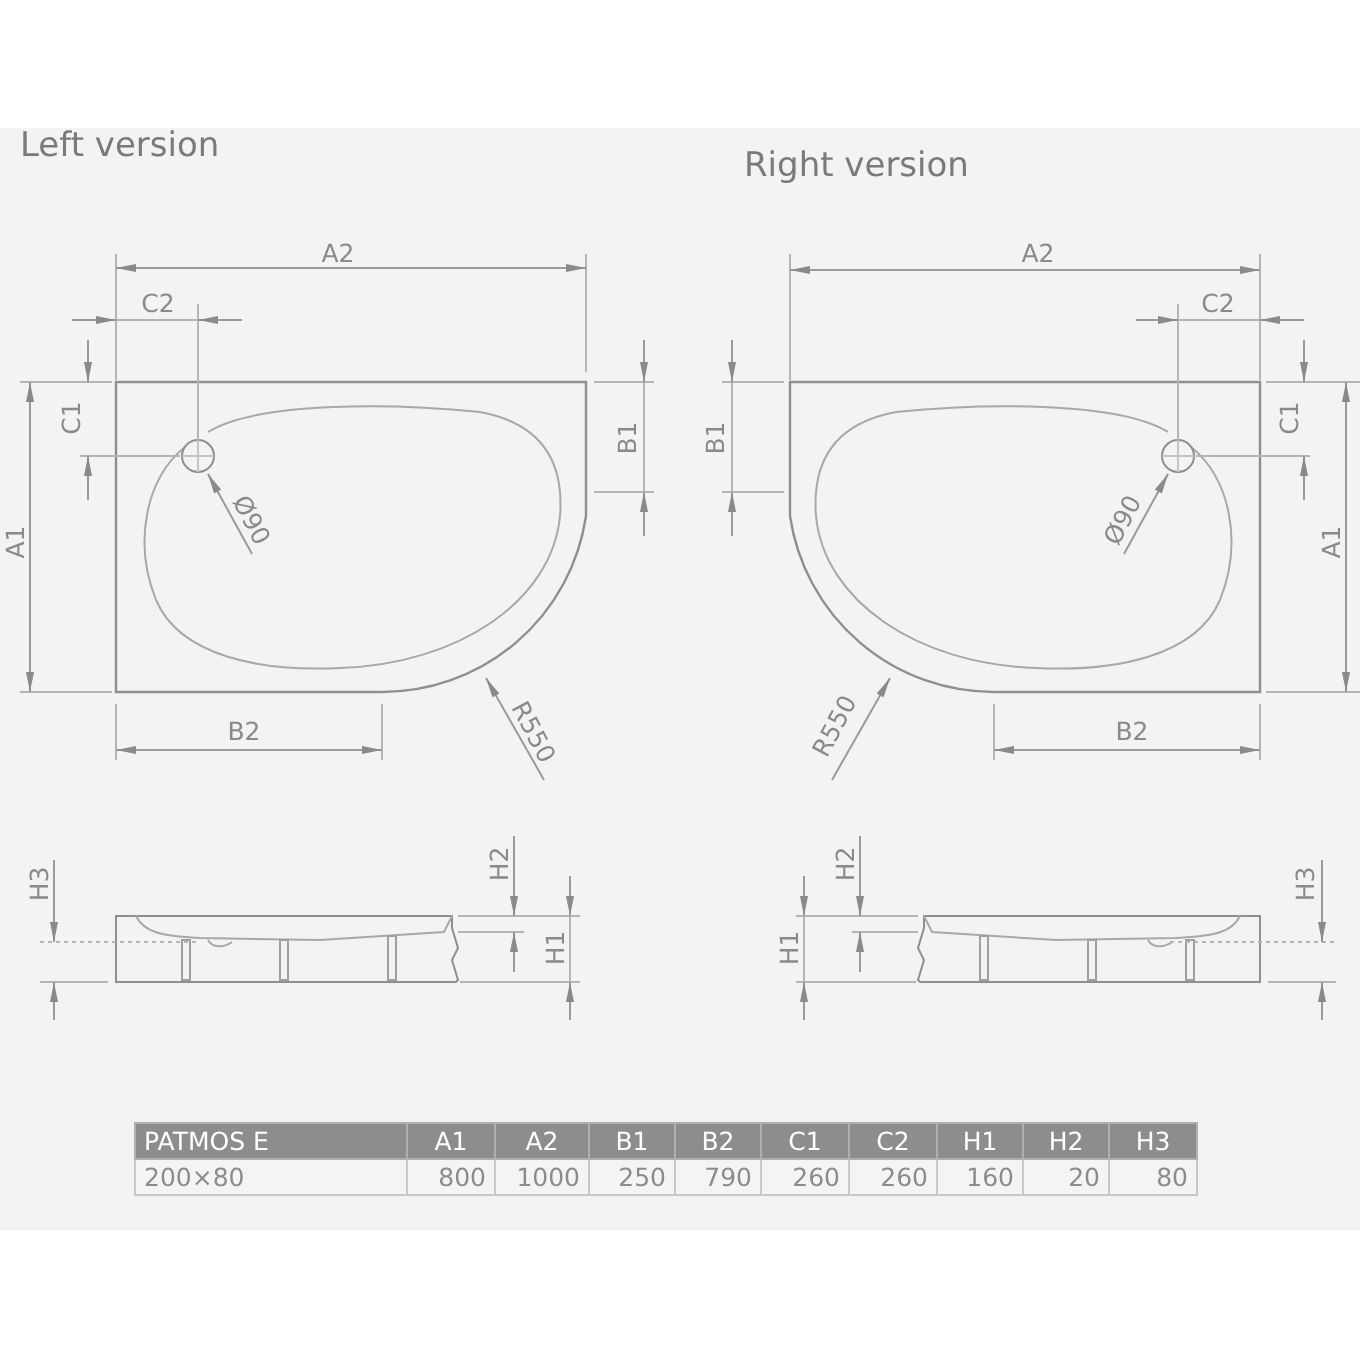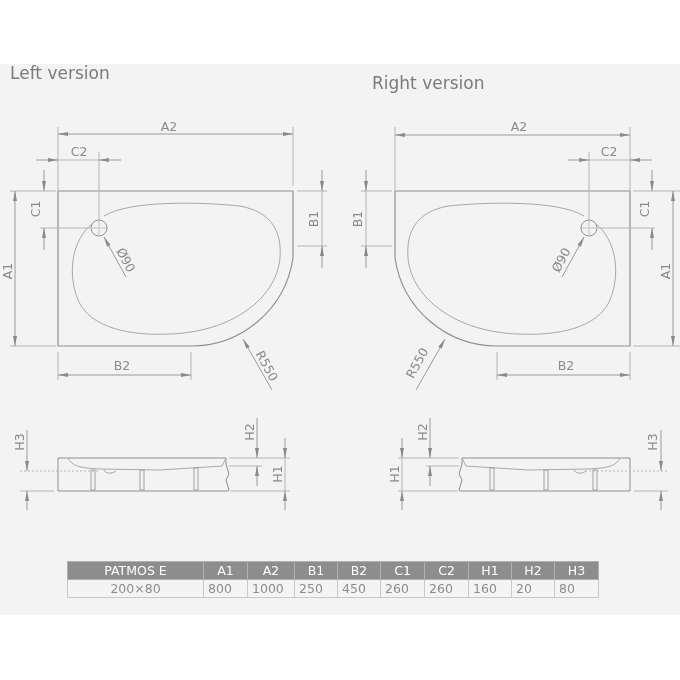--- a/index.html
+++ b/index.html
@@ -5,22 +5,22 @@
   html, body { margin:0; padding:0; background:#ffffff; }
   body { width:680px; height:680px; position:relative; overflow:hidden;
          font-family:"DejaVu Sans", "Liberation Sans", sans-serif; }
   .panel { position:absolute; left:0; top:64px; width:680px; height:551px; background:#f3f3f3; }
   .title { position:absolute; font-size:17px; color:#7a7a7a; }
   svg { position:absolute; left:0; top:0; }
   svg text { font-family:"DejaVu Sans", "Liberation Sans", sans-serif; fill:#8a8a8a; }
   .tbl { position:absolute; left:67px; top:561px; border-collapse:collapse; font-size:12.5px; color:#8c8c8c; }
   .tbl th, .tbl td { border:1px solid #c8c8c8; height:17px; padding:0 4px; }
   .tbl th { background:#8d8d8d; color:#ffffff; font-weight:normal; border-color:#b0b0b0; text-align:center; }
-  .tbl th.name, .tbl td.name { text-align:center; }
-  .tbl td { background:#f4f4f4; text-align:left; }
+  .tbl th.name, .tbl td.name { text-align:left; }
+  .tbl td { background:#f4f4f4; text-align:right; }
 </style>
 </head>
 <body>
 
 <div class="panel"></div>
 <div class="title" style="left:10px;top:63px;">Left version</div>
 <div class="title" style="left:372px;top:63px;margin-top:10px;">Right version</div>
 
 <svg width="680" height="680" viewBox="0 0 680 680">
   <defs>
@@ -203,21 +203,21 @@
       <th style="width:34px">H2</th>
       <th style="width:35px">H3</th>
     </tr>
   </thead>
   <tbody>
     <tr>
       <td class="name">200×80</td>
       <td>800</td>
       <td>1000</td>
       <td>250</td>
-      <td>450</td>
+      <td>790</td>
       <td>260</td>
       <td>260</td>
       <td>160</td>
       <td>20</td>
       <td>80</td>
     </tr>
   </tbody>
 </table>
 
 </body></html>

